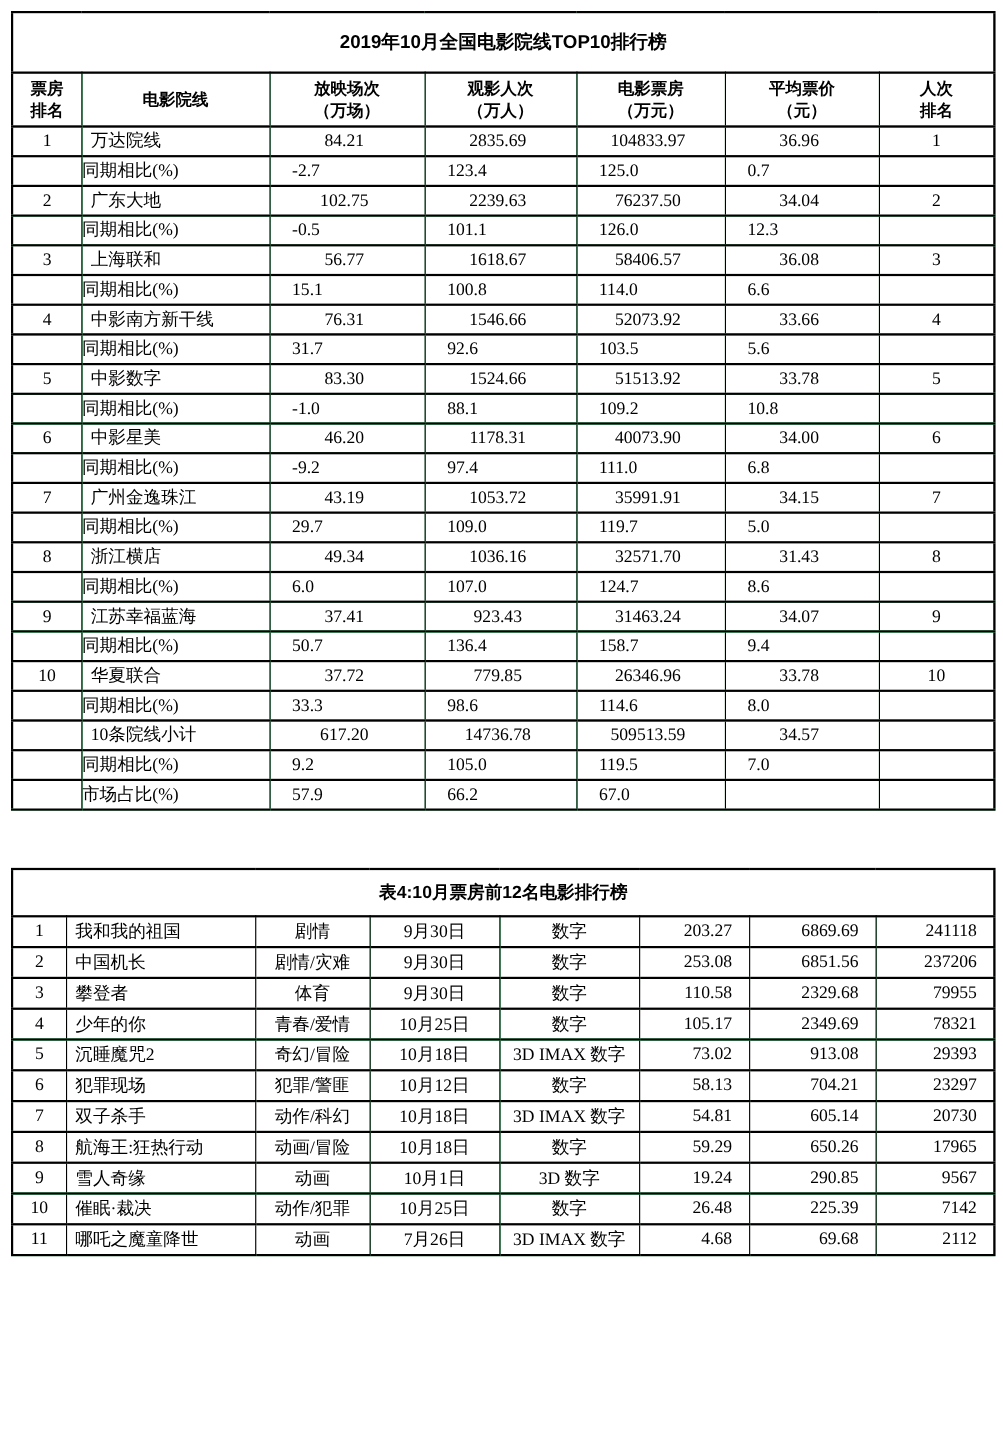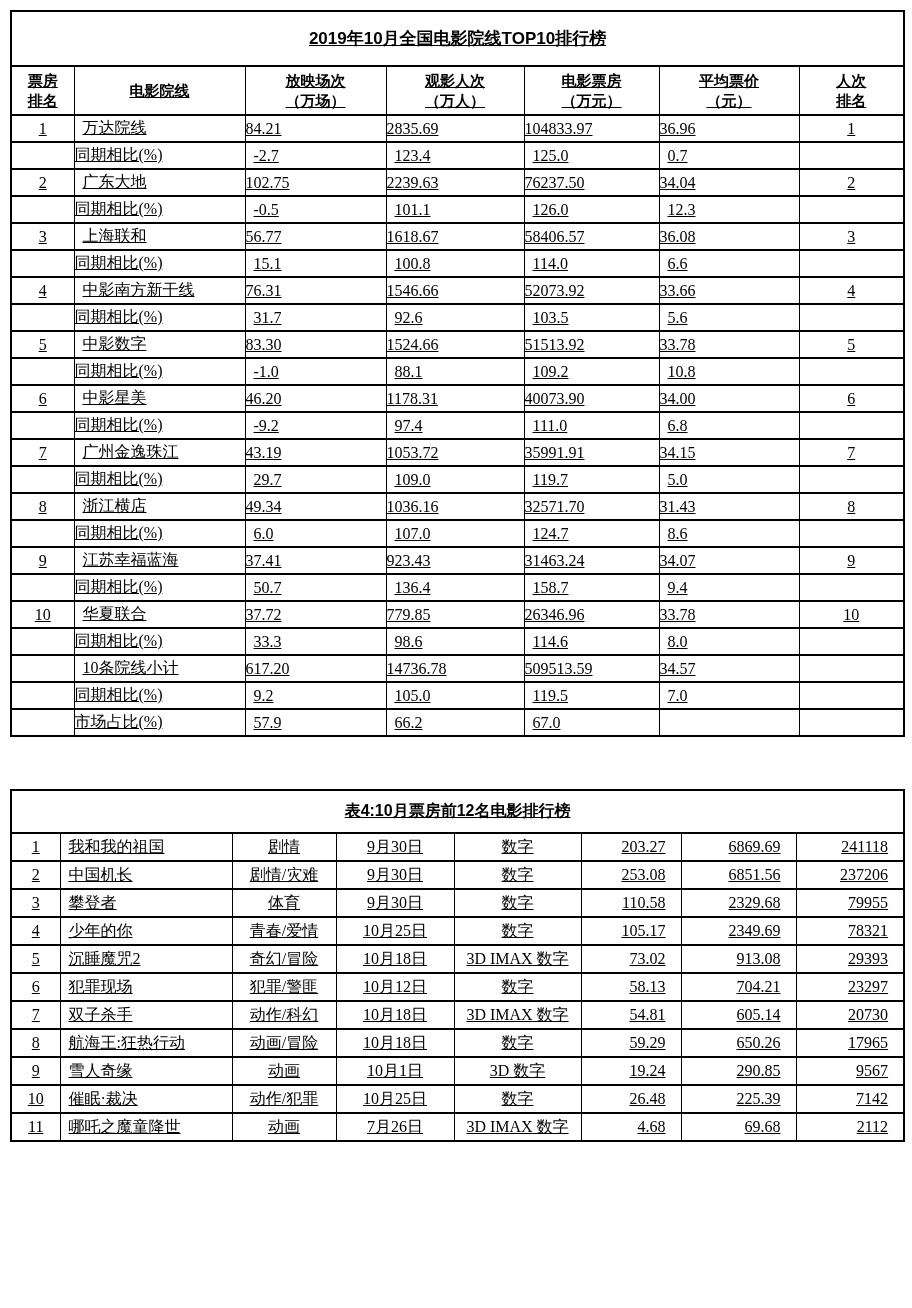--- a/index.html
+++ b/index.html
@@ -1,19 +1,19 @@
 <!DOCTYPE html>
 <html><head>
 <meta charset="utf-8">
 <style>
   html, body { margin: 0; padding: 0; background: #ffffff; }
   body { width: 912px; height: 1308px; color: #000; }
   .page { padding: 10px 9px 0 10px; }
 
-  table { border-collapse: collapse; table-layout: fixed; width: 893px; background: #86efac; text-decoration: underline; }
+  table { border-collapse: collapse; table-layout: fixed; width: 893px; background: #86efac; }
   table { border: 2px solid #000; }
   th, td {
     border: 1px solid #000;
     border-top-width: 2px;
     border-bottom-width: 2px;
     padding: 0;
     vertical-align: middle;
     background: #fff;
     overflow: hidden;
   }
@@ -40,23 +40,23 @@
 
   td {
     font-family: "Liberation Serif", "DejaVu Serif", serif;
     font-size: 16px;
   }
   .t1 td { height: 25px; }
   .t2 td { height: 26px; }
 
   .cen { text-align: center; }
   .lft { text-align: left; padding-left: 8px; margin-top: 12px; }
-  .num { text-align: left; padding-right: 5px; }
+  .num { text-align: center; padding-right: 5px; }
   .lab { padding-right: 1px; }
-  .yv  { text-align: left; padding-left: 8px; }
+  .yv  { text-align: left; padding-left: 20px; }
   .num2 { text-align: right; padding-right: 15px; }
 
   .t2 { margin-top: 52px; }
 </style>
 </head>
 <body>
 
 <div class="page">
 
   <table class="t1">

